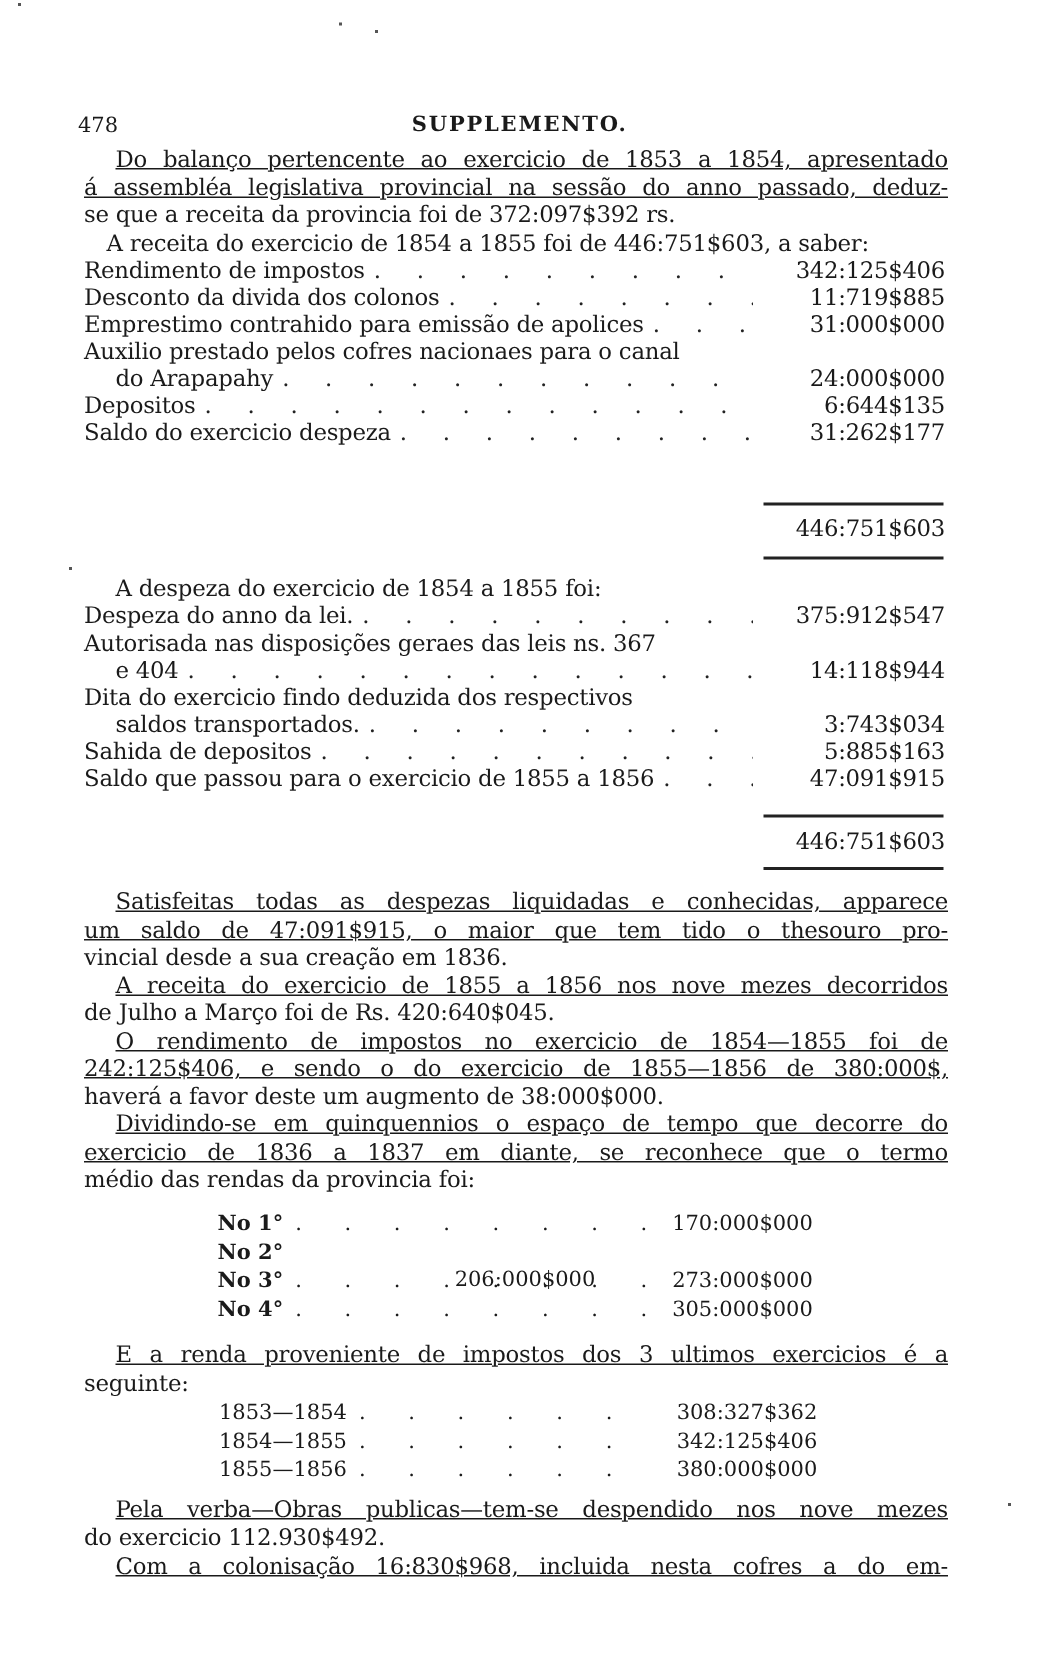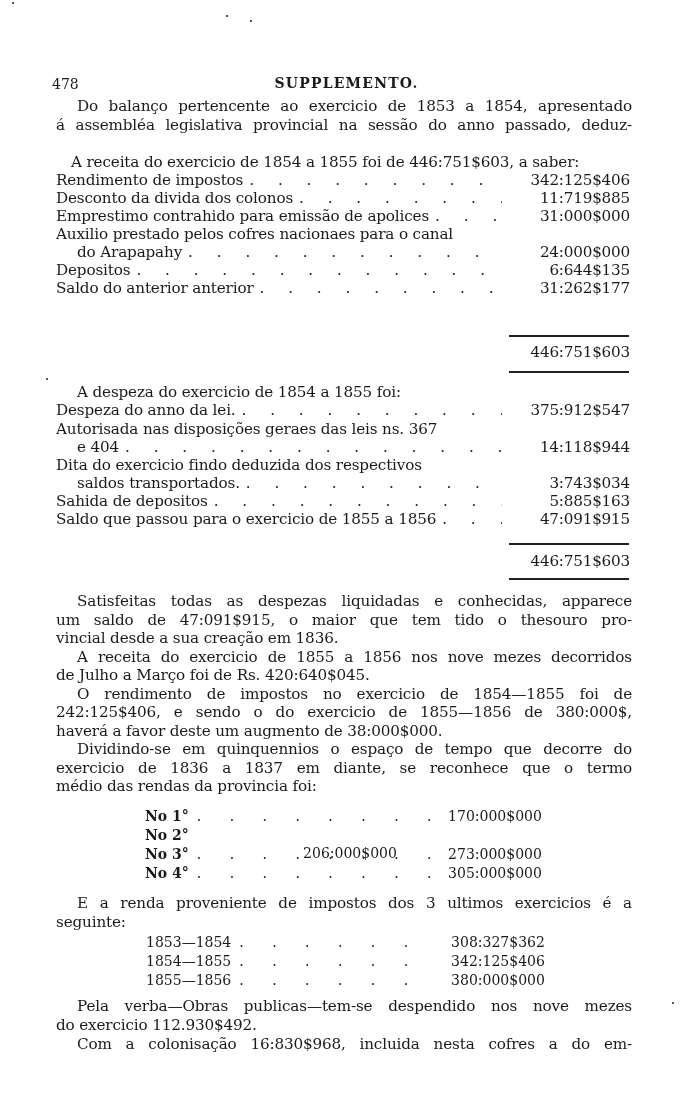--- a/index.html
+++ b/index.html
@@ -7,21 +7,21 @@
     width: 693px; height: 1119px; position: relative; overflow: hidden;
     font-family: "DejaVu Serif", "Liberation Serif", serif;
     color: #1a1a1a;
   }
   .page { position: absolute; left: 0; top: 0; width: 693px; height: 1119px; border-radius: 20px; }
   .ln {
     position: absolute; left: 56px; width: 576px;
     font-size: 15.2px; line-height: 18px; white-space: nowrap;
     letter-spacing: -0.15px;
   }
-  .just { text-align: justify; text-align-last: justify; }
+  .just { text-align: justify; text-align-last: justify; text-decoration: underline; }
   .indent { padding-left: 21px; width: 555px; }
   .runhead {
     position: absolute; top: 75px; left: 0; width: 693px; text-align: center;
     font-family: "DejaVu Serif", serif; font-weight: bold; font-size: 14px;
     letter-spacing: 1.2px;
   }
   .pagenum {
     position: absolute; top: 76px; left: 52px; font-size: 14px;
   }
   .row {
@@ -55,20 +55,21 @@
 </head>
 <body>
 
 <div class="page">
 
   <div class="pagenum">478</div>
   <div class="runhead">SUPPLEMENTO.</div>
 
   <div class="ln just indent" style="top:97px">Do balanço pertencente ao exercicio de 1853 a 1854, apresentado</div>
   <div class="ln just" style="top:116px">á assembléa legislativa provincial na sessão do anno passado, deduz-</div>
+  <div class="ln" style="top:134px">se que a receita da provincia foi de 372:097$392 rs.</div>
   <div class="ln indent" style="top:153px; width:561px; padding-left:15px;">A receita do exercicio de 1854 a 1855 foi de 446:751$603, a saber:</div>
 
   <div class="row" style="top:171px">
     <span class="lbl">Rendimento de impostos</span>
     <span class="dots">. . . . . . . . . . . . . . . . . . . . . . . . . . . . . . .</span>
     <span class="val">342:125$406</span>
   </div>
   <div class="row" style="top:189px">
     <span class="lbl">Desconto da divida dos colonos</span>
     <span class="dots">. . . . . . . . . . . . . . . . . . . . . . . . . . . . . . .</span>
@@ -86,21 +87,21 @@
     <span class="lbl">do Arapapahy</span>
     <span class="dots">. . . . . . . . . . . . . . . . . . . . . . . . . . . . . . .</span>
     <span class="val">24:000$000</span>
   </div>
   <div class="row" style="top:261px">
     <span class="lbl">Depositos</span>
     <span class="dots">. . . . . . . . . . . . . . . . . . . . . . . . . . . . . . .</span>
     <span class="val">6:644$135</span>
   </div>
   <div class="row" style="top:279px">
-    <span class="lbl">Saldo do anterior anterior</span>
+    <span class="lbl">Saldo do exercicio despeza</span>
     <span class="dots">. . . . . . . . . . . . . . . . . . . . . . . . . . . . . . .</span>
     <span class="val">31:262$177</span>
   </div>
   <div class="rule" style="top:335px"></div>
   <div class="row" style="top:343px">
     <span class="dots"></span>
     <span class="val">446:751$603</span>
   </div>
   <div class="rule" style="top:371px"></div>
 

